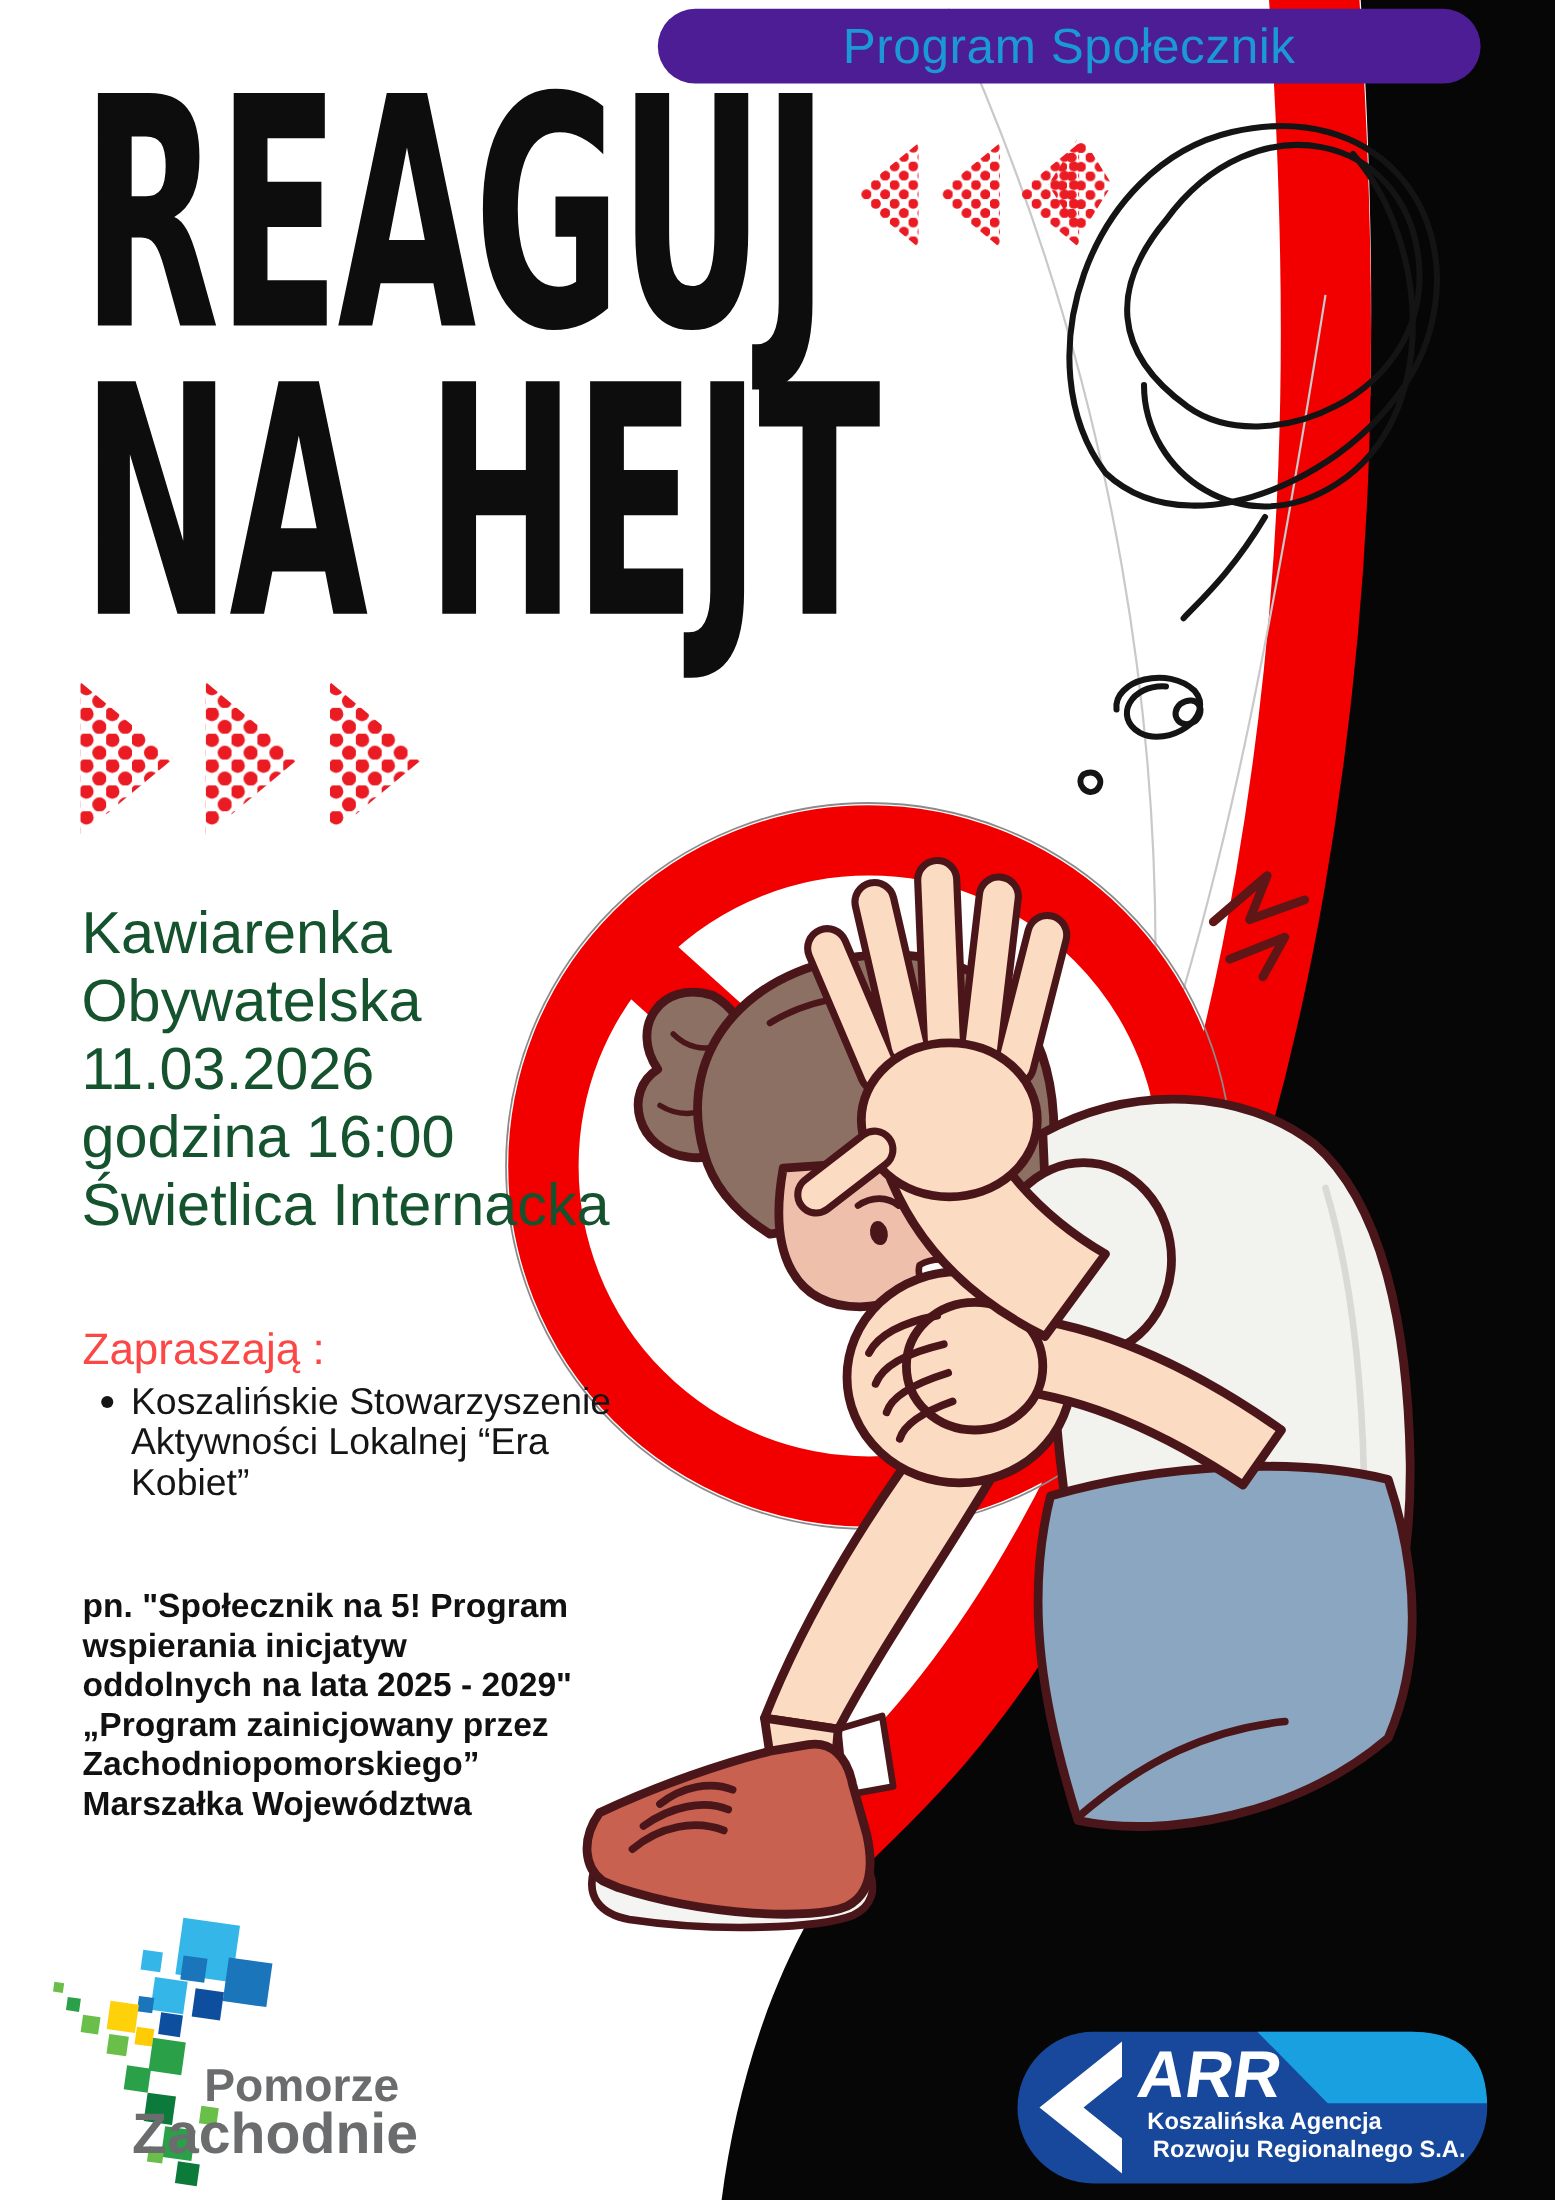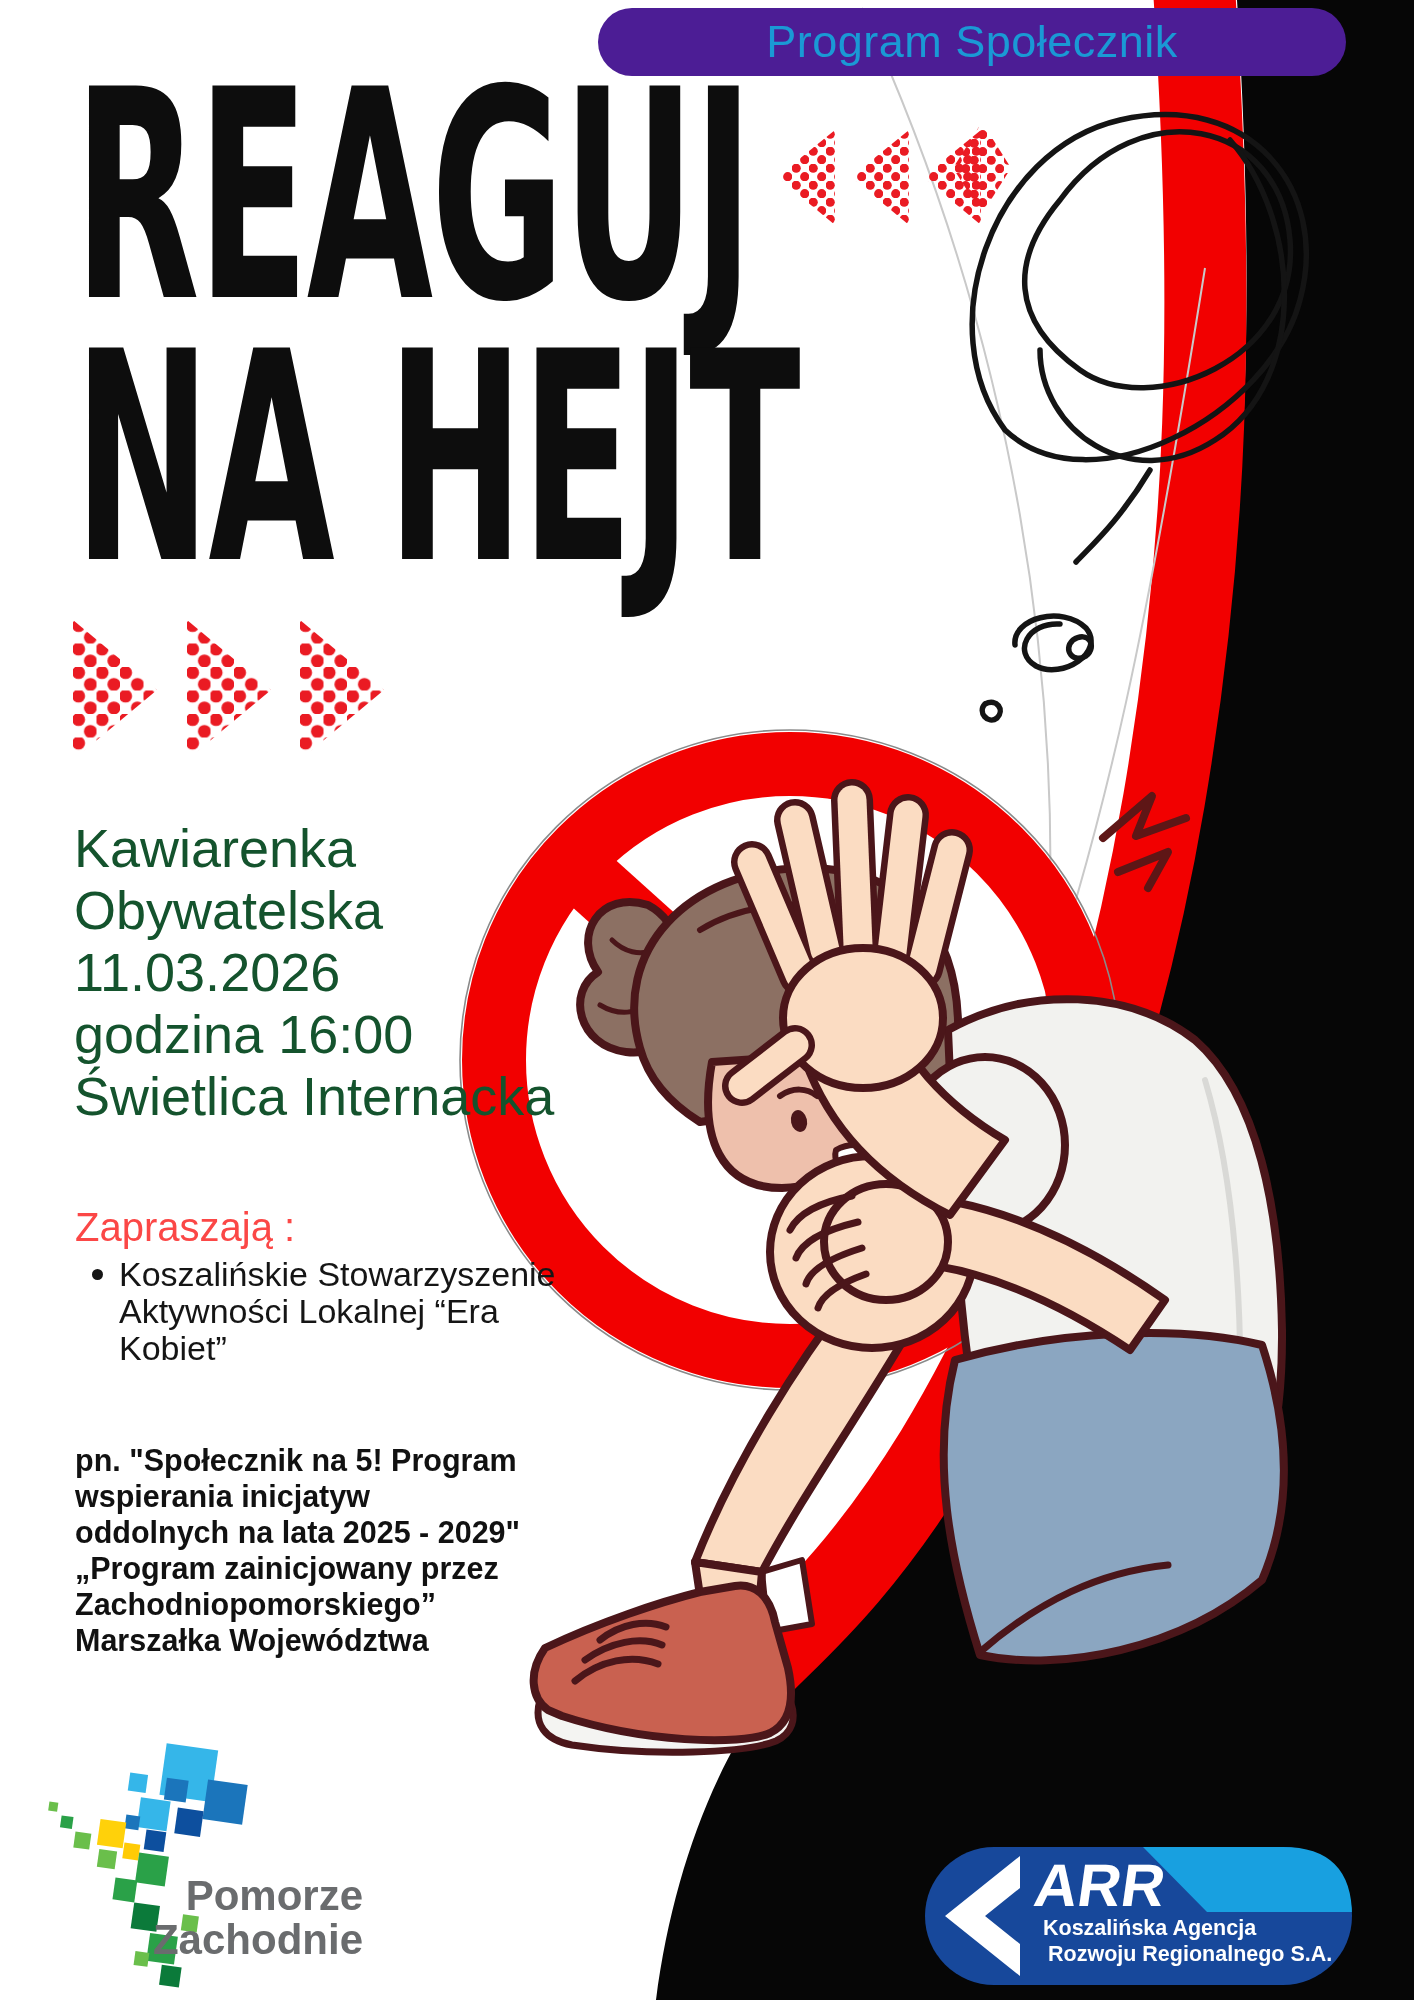--- a/index.html
+++ b/index.html
@@ -20,21 +20,21 @@
   
   .hosts-heading{left:75px;top:1205px;font-size:40px;color:#fb4746;}
   .hosts-list{left:92px;top:1256px;width:480px;margin:0;padding:0;list-style:none;font-size:34px;line-height:37px;color:#151515;}
   .hosts-list li{display:flex;margin-bottom:3px;}
   .bullet-dot{width:11px;height:11px;border-radius:50%;background:#151515;margin:13px 16px 0 0;flex:0 0 11px;}
   
   .grant{left:75px;top:1442px;width:480px;font-weight:bold;font-size:30.5px;line-height:36px;color:#111;}
   
   .pz-text{left:120px;top:1874px;width:243px;text-align:right;color:#6a6c6e;}
   .pz-line1{font-size:42px;line-height:44px;font-weight:bold;}
-  .pz-line2{font-size:42px;line-height:44px;font-weight:bold;}
+  .pz-line2{font-size:52px;line-height:44px;font-weight:bold;}
   svg text{font-family:"Liberation Sans",sans-serif;}
 </style>
 </head>
 <body>
 
 <div id="poster">
 
   <svg class="abs" style="left:0;top:0" width="1414" height="2000" viewBox="0 0 1414 2000">
     <defs>
       <pattern id="dotsS" width="17" height="17" patternUnits="userSpaceOnUse">

